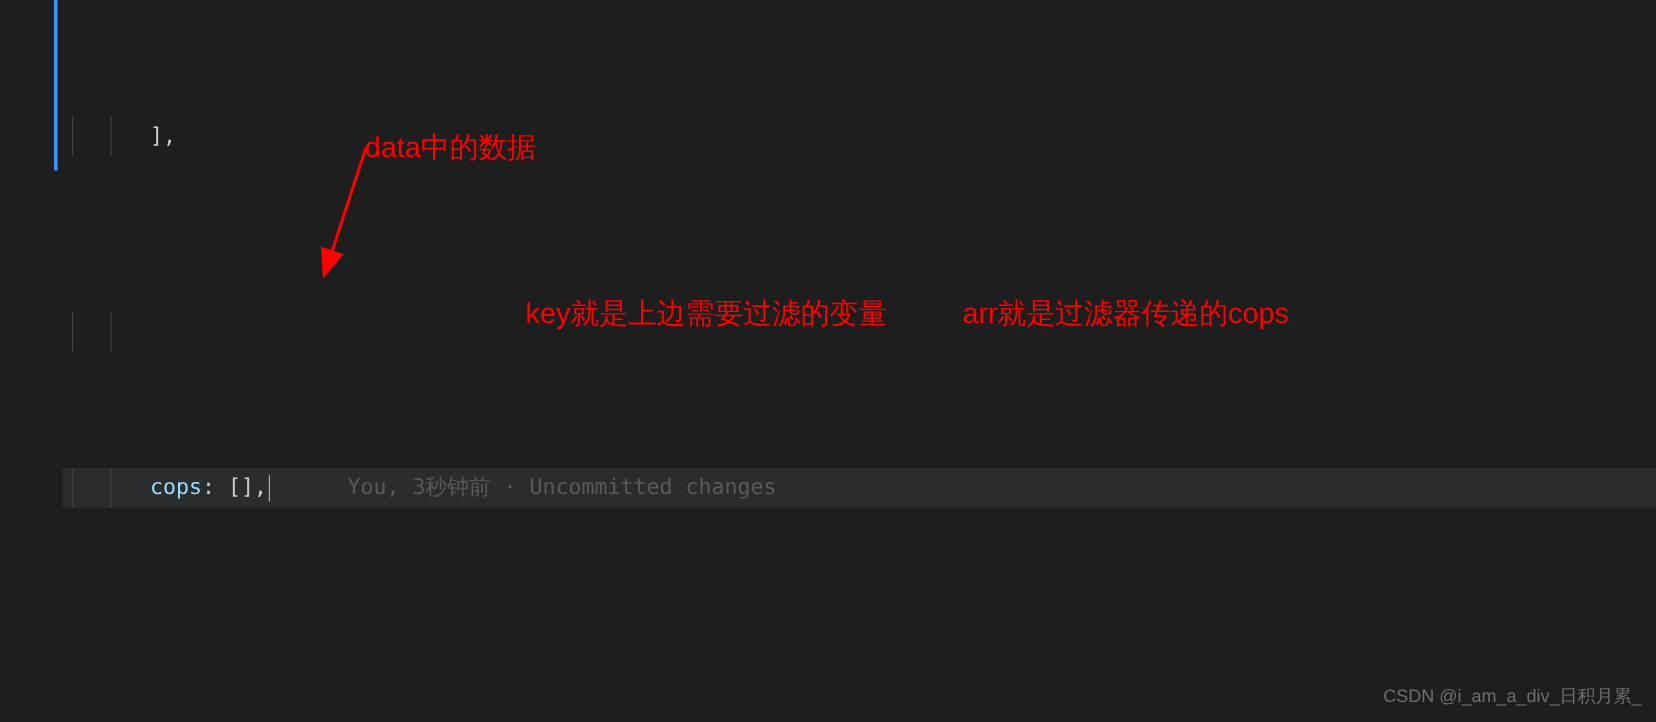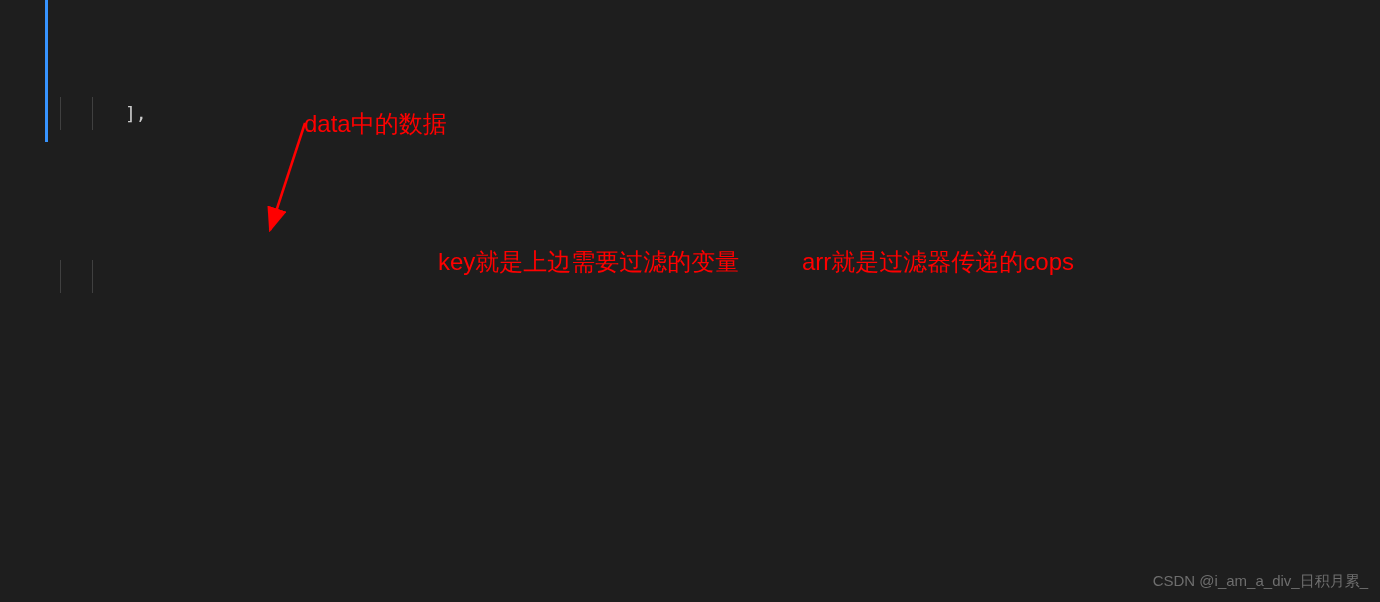--- a/index.html
+++ b/index.html
@@ -107,20 +107,21 @@
   <div class="gutter">
     <div class="blue-line"></div>
   </div>
   <div class="code-area">
 
     <div class="line"><span class="indent-guide g1"></span><span class="indent-guide g2"></span>      <span class="punc">],</span></div>
 
 
     <div class="line"><span class="indent-guide g1"></span><span class="indent-guide g2"></span></div>
 
+    <div class="line highlight"><span class="indent-guide g1"></span><span class="indent-guide g2"></span>      <span class="prop">cops</span><span class="punc">: </span><span class="punc">[]</span><span class="punc">,</span><span class="cursor-line"></span>      <span class="blame">You, 3秒钟前 · Uncommitted changes</span></div>
 
     
 
     
 
     
 
     
 
     

